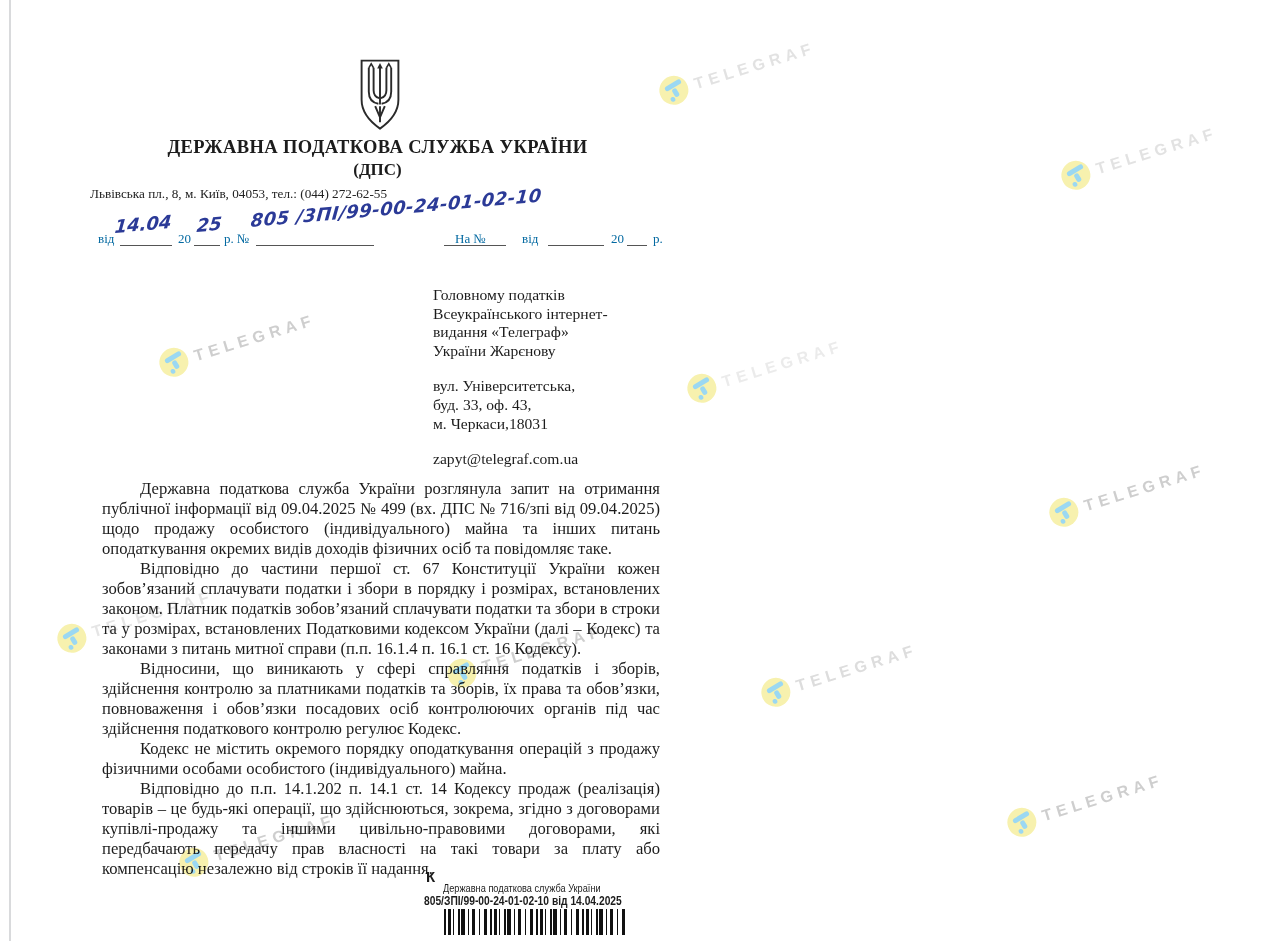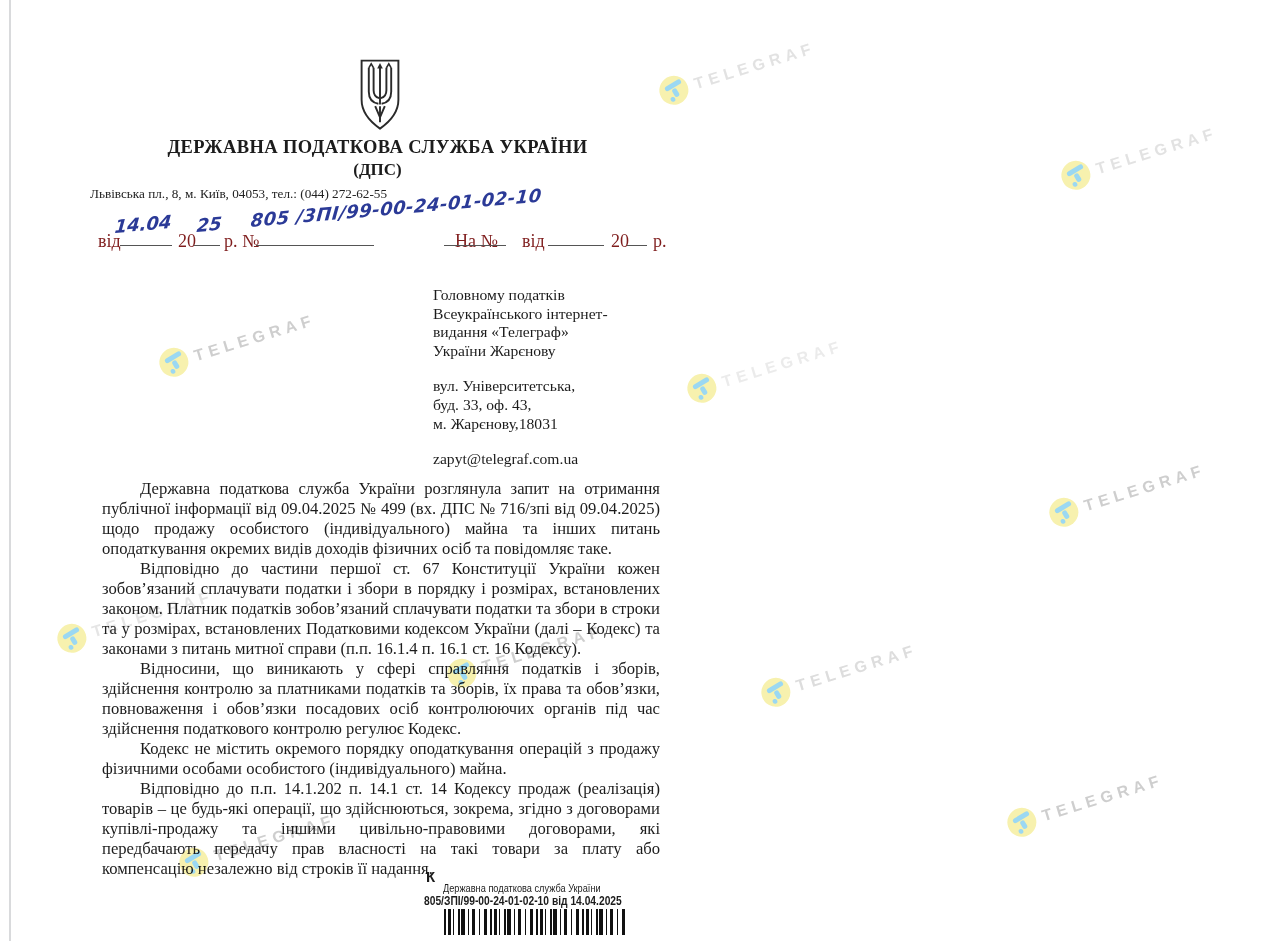--- a/index.html
+++ b/index.html
@@ -16,21 +16,21 @@
   
   .emblem{position:absolute;left:346px;top:58px;width:48px;height:74px;}
   .org-name{position:absolute;left:80px;top:137px;width:575px;text-align:center;
     font-weight:bold;font-size:18.5px;letter-spacing:.4px;}
   .org-abbr{position:absolute;left:80px;top:160px;width:575px;text-align:center;
     font-weight:bold;font-size:17px;}
   .addr{position:absolute;left:80px;width:575px;text-align:left;font-size:13.2px;color:#222;}
   .addr1{top:186px;} .addr2{top:201px;}
 
   
-  .ref{position:absolute;font-size:18px;color:#7f1d1d;}
+  .ref{position:absolute;font-size:13px;color:#0369a1;}
   .uline{position:absolute;border-bottom:1px solid #555;height:1px;}
   .hw{position:absolute;font-family:"DejaVu Sans", sans-serif;font-style:italic;font-weight:600;
     color:#2b3a97;transform:rotate(-5deg) skewX(-10deg);transform-origin:left bottom;white-space:nowrap;}
 
   
   .recipient{position:absolute;left:423px;top:286px;font-size:15.6px;line-height:18.6px;}
   .recipient .grp{margin:0 0 17px 0;}
   .recipient div{white-space:nowrap;}
 
   
@@ -108,21 +108,21 @@
   <div class="recipient">
     <div class="grp">
       <div>Головному податків</div>
       <div>Всеукраїнського інтернет-</div>
       <div>видання «Телеграф»</div>
       <div>України Жарєнову</div>
     </div>
     <div class="grp">
       <div>вул. Університетська,</div>
       <div>буд. 33, оф. 43,</div>
-      <div>м. Жарєнову,18031</div>
+      <div>м. Черкаси,18031</div>
     </div>
     <div class="grp">
       <div>zapyt@telegraf.com.ua</div>
     </div>
   </div>
 
   <div class="bodycol" id="left-body">
     <p>Державна податкова служба України розглянула запит на отримання публічної інформації від 09.04.2025 № 499 (вх. ДПС № 716/зпі від 09.04.2025) щодо продажу особистого (індивідуального) майна та інших питань оподаткування окремих видів доходів фізичних осіб та повідомляє таке.</p>
     <p>Відповідно до частини першої ст. 67 Конституції України кожен зобов’язаний сплачувати податки і збори в порядку і розмірах, встановлених законом. Платник податків зобов’язаний сплачувати податки та збори в строки та у розмірах, встановлених Податковими кодексом України (далі – Кодекс) та законами з питань митної справи (п.п. 16.1.4 п. 16.1 ст. 16 Кодексу).</p>
     <p>Відносини, що виникають у сфері справляння податків і зборів, здійснення контролю за платниками податків та зборів, їх права та обов’язки, повноваження і обов’язки посадових осіб контролюючих органів під час здійснення податкового контролю регулює Кодекс.</p>

